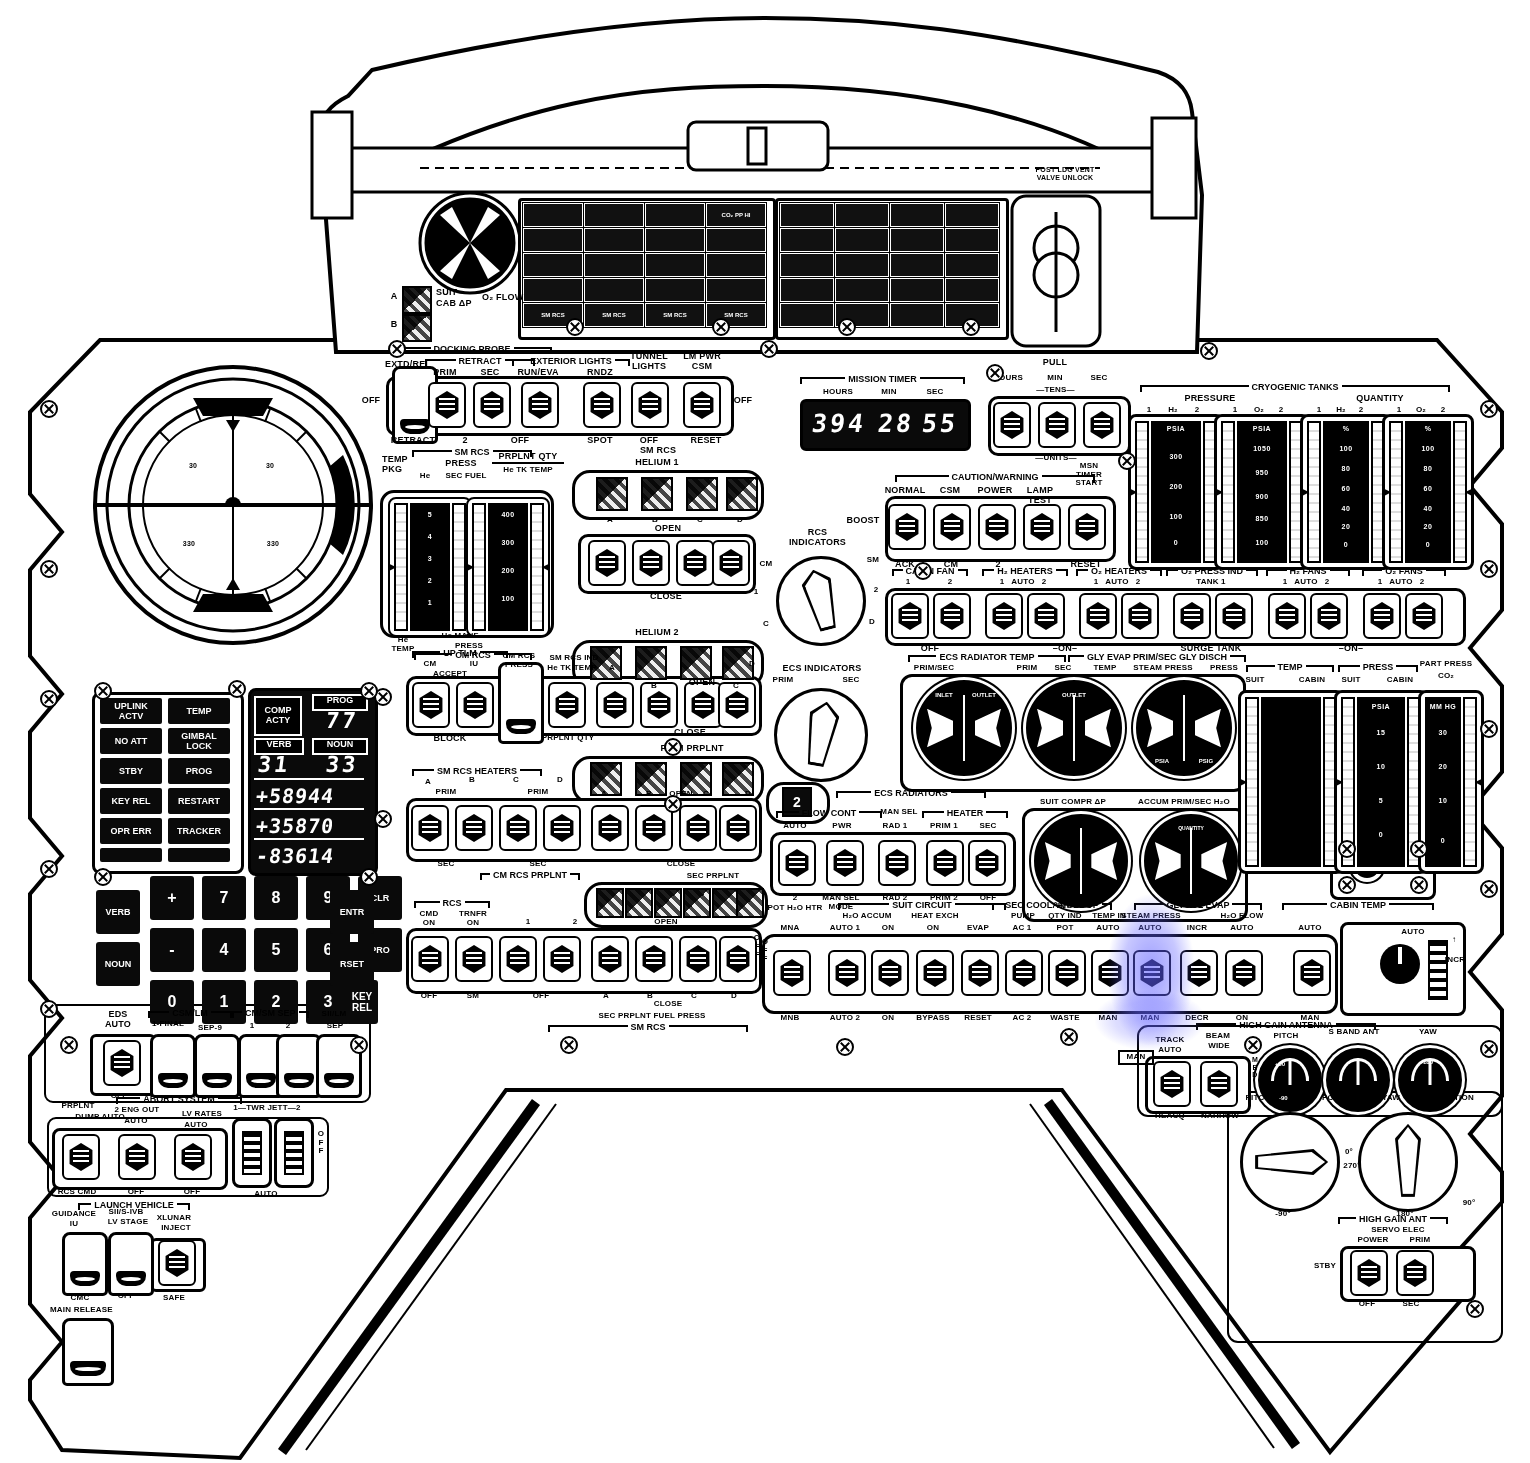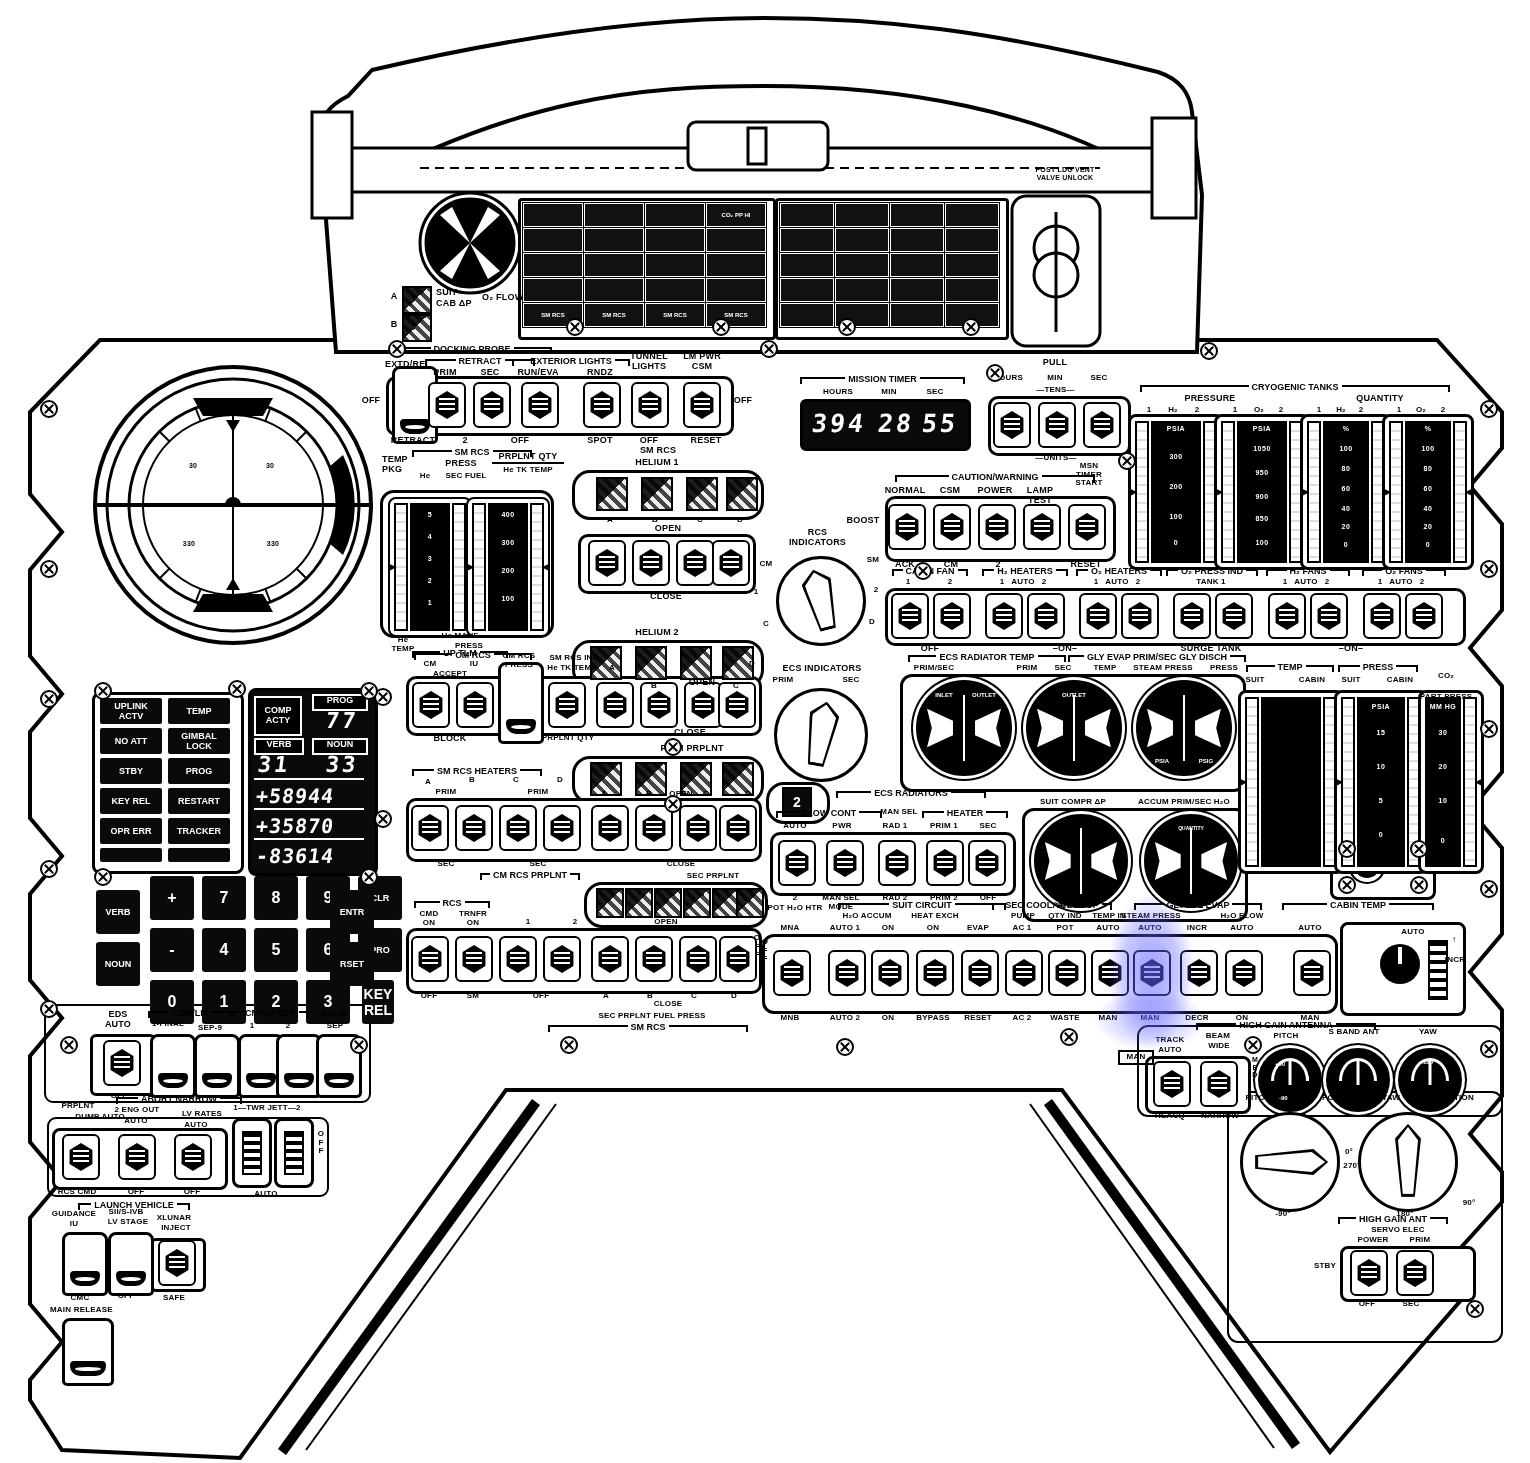--- a/index.html
+++ b/index.html
@@ -811,21 +811,21 @@
 
 <div class="pnl" style="left:1330px;top:836px;width:100px;height:58px;border-radius:8px;"></div>
 <div style="position:absolute;z-index:5;left:1354px;top:852px;width:26px;height:26px;border-radius:50%;background:#000;box-shadow:0 0 0 4px #fff,0 0 0 6px #000;"></div>
 
 <div class="bt" style="left:1246px;top:662px;width:88px;">
       <span>TEMP</span>
     </div>
 <div class="bt" style="left:1338px;top:662px;width:80px;">
       <span>PRESS</span>
     </div>
-<span class="L s8" style="left:1418px;top:660px;width:56px;margin-top:33px;">PART PRESS</span>
+<span class="L s8" style="left:1418px;top:660px;width:56px;">PART PRESS</span>
 <span class="L s8" style="left:1240px;top:676px;width:30px;">SUIT</span>
 <span class="L s8" style="left:1294px;top:676px;width:36px;">CABIN</span>
 <span class="L s8" style="left:1336px;top:676px;width:30px;">SUIT</span>
 <span class="L s8" style="left:1382px;top:676px;width:36px;">CABIN</span>
 <span class="L s8" style="left:1432px;top:672px;width:28px;">CO₂</span>
 <div class="tape" style="left:1238px;top:690px;width:92px;height:170px;">
   <span class="side"></span>
   <span class="face"></span>
   <span class="side"></span>
   <span class="arr l">►</span>
@@ -1063,21 +1063,21 @@
 <div class="key" style="left:358px;top:876px;width:44px;height:44px;font-size:9px;left:312px;left:358px;">CLR</div>
 <div class="key" style="left:150px;top:928px;width:44px;height:44px;font-size:16px;">-</div>
 <div class="key" style="left:202px;top:928px;width:44px;height:44px;font-size:16px;">4</div>
 <div class="key" style="left:254px;top:928px;width:44px;height:44px;font-size:16px;">5</div>
 <div class="key" style="left:306px;top:928px;width:44px;height:44px;font-size:16px;">6</div>
 <div class="key" style="left:358px;top:928px;width:44px;height:44px;font-size:9px;">PRO</div>
 <div class="key" style="left:150px;top:980px;width:44px;height:44px;font-size:16px;">0</div>
 <div class="key" style="left:202px;top:980px;width:44px;height:44px;font-size:16px;">1</div>
 <div class="key" style="left:254px;top:980px;width:44px;height:44px;font-size:16px;">2</div>
 <div class="key" style="left:306px;top:980px;width:44px;height:44px;font-size:16px;">3</div>
-<div class="key" style="left:362px;top:980px;width:32px;height:44px;font-size:14px;">KEY
+<div class="key" style="left:346px;top:980px;width:32px;height:44px;font-size:10px;">KEY
 REL</div>
 
 <div class="key" style="left:330px;top:890px;width:44px;height:44px;font-size:9px;">ENTR</div>
 <div class="key" style="left:330px;top:942px;width:44px;height:44px;font-size:9px;">RSET</div>
 
 <span class="L" style="left:100px;top:1010px;width:36px;">EDS
 AUTO</span>
 <div class="pnl" style="left:90px;top:1034px;width:60px;height:56px;border-radius:6px;"></div>
 <span class="sw" style="left:103px;top:1040px;">
       <i></i>
@@ -1095,21 +1095,21 @@
 <span class="L s8" style="left:282px;top:1022px;width:12px;">2</span>
 <span class="L s8" style="left:312px;top:1010px;width:44px;">SII/LM</span>
 <span class="L s8" style="left:322px;top:1022px;width:26px;">SEP</span>
 <div class="gd" style="left:150px;top:1034px;"></div>
 <div class="gd" style="left:194px;top:1034px;"></div>
 <div class="gd" style="left:238px;top:1034px;"></div>
 <div class="gd" style="left:276px;top:1034px;"></div>
 <div class="gd" style="left:316px;top:1034px;"></div>
 
 <div class="bt" style="left:116px;top:1094px;width:126px;">
-      <span>ABORT NARROW</span>
+      <span>ABORT SYSTEM</span>
     </div>
 <span class="L s8" style="left:56px;top:1102px;width:44px;">PRPLNT</span>
 <span class="L s8" style="left:50px;top:1113px;width:60px;margin-left:20px;">DUMP AUTO</span>
 <span class="L s8" style="left:108px;top:1106px;width:58px;">2 ENG OUT</span>
 <span class="L s8" style="left:120px;top:1117px;width:32px;">AUTO</span>
 <span class="L s8" style="left:172px;top:1110px;width:50px;text-align:right;">LV RATES</span>
 <span class="L s8" style="left:180px;top:1121px;width:32px;">AUTO</span>
 <div class="pnl" style="left:52px;top:1128px;width:170px;height:56px;border-radius:8px;"></div>
 <span class="sw" style="left:62px;top:1134px;">
       <i></i>

